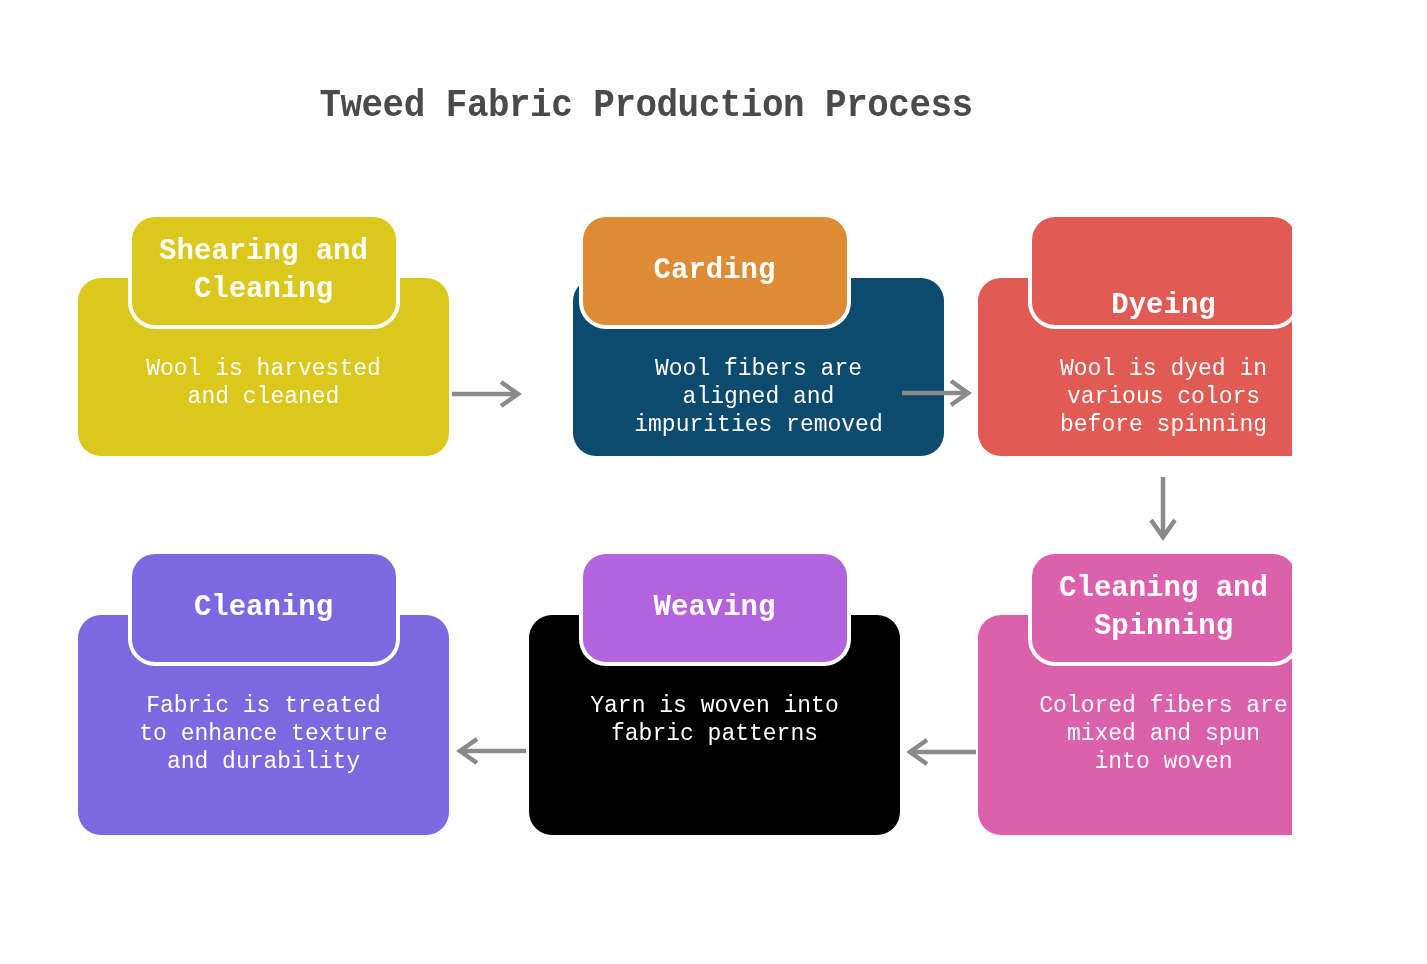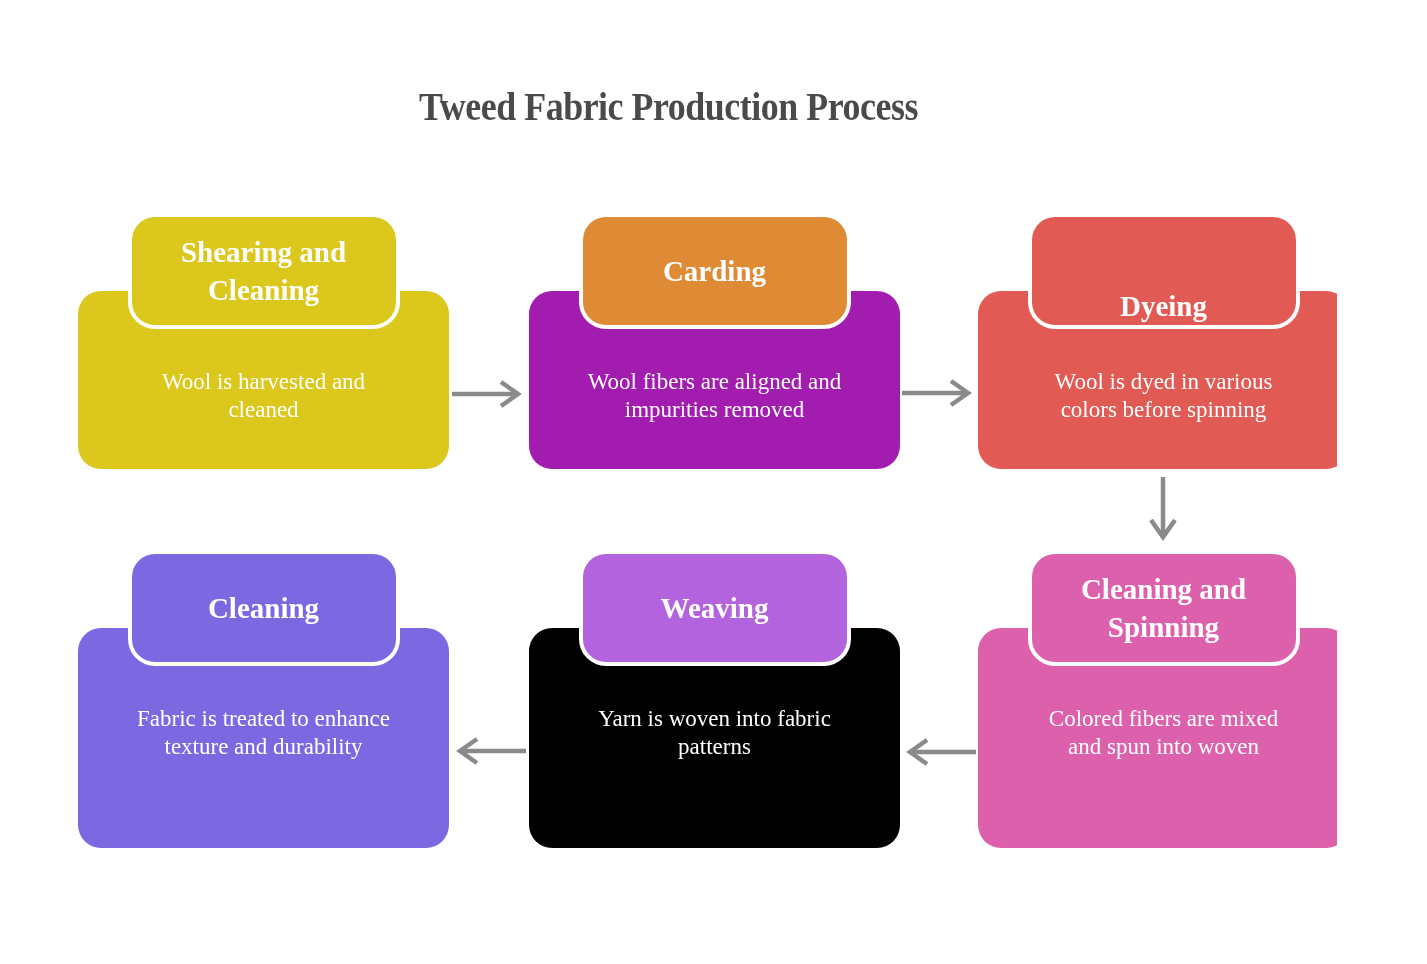--- a/index.html
+++ b/index.html
@@ -2,41 +2,40 @@
 <html><head>
 <meta charset="utf-8">
 <style>
   html, body { margin: 0; padding: 0; background: #ffffff; }
   .canvas {
     position: relative;
     width: 1292px;
     height: 964px;
     background: #ffffff;
     overflow: hidden;
-    font-family: Liberation Serif, serif;
-    padding-left: 45px;
+    font-family: Liberation Mono, monospace;
   }
   .title {
     position: absolute;
     top: 84px;
     left: 0;
     width: 100%;
     text-align: center;
     font-size: 39px;
     font-weight: bold;
     letter-spacing: -0.5px;
     transform: scaleX(0.92);
   }
   .node { position: absolute; width: 371px; }
   .row1 { top: 213px; }
   .row2 { top: 550px; }
   .node .body {
     position: absolute;
     left: 0;
-    top: 78px;
+    top: 65px;
     width: 100%;
     border-radius: 23px;
   }
   .row1 .body { height: 178px; }
   .row2 .body { height: 220px; }
   .node .tab {
     position: absolute;
     top: 0;
     left: 50%;
     transform: translateX(-50%);
@@ -87,21 +86,21 @@
   <div class="node row1" style="left:78px">
     <div class="body" style="background-color: rgb(220, 199, 28);">
       <p class="desc">Wool is harvested and cleaned</p>
     </div>
     <div class="tab" style="background-color: rgb(220, 199, 28);">
       <span class="tab-label">Shearing and Cleaning</span>
     </div>
   </div>
 
   <div class="node row1" style="left:529px">
-    <div class="body" style="background-color: #a21caf;">
+    <div class="body" style="background-color: #0c4a6e; margin-left: 44px;">
       <p class="desc">Wool fibers are aligned and impurities removed</p>
     </div>
     <div class="tab" style="background-color: rgb(223, 138, 53);">
       <span class="tab-label">Carding</span>
     </div>
   </div>
 
   <div class="node row1" style="left:978px">
     <div class="body" style="background-color: rgb(225, 90, 84);">
       <p class="desc">Wool is dyed in various colors before spinning</p>

